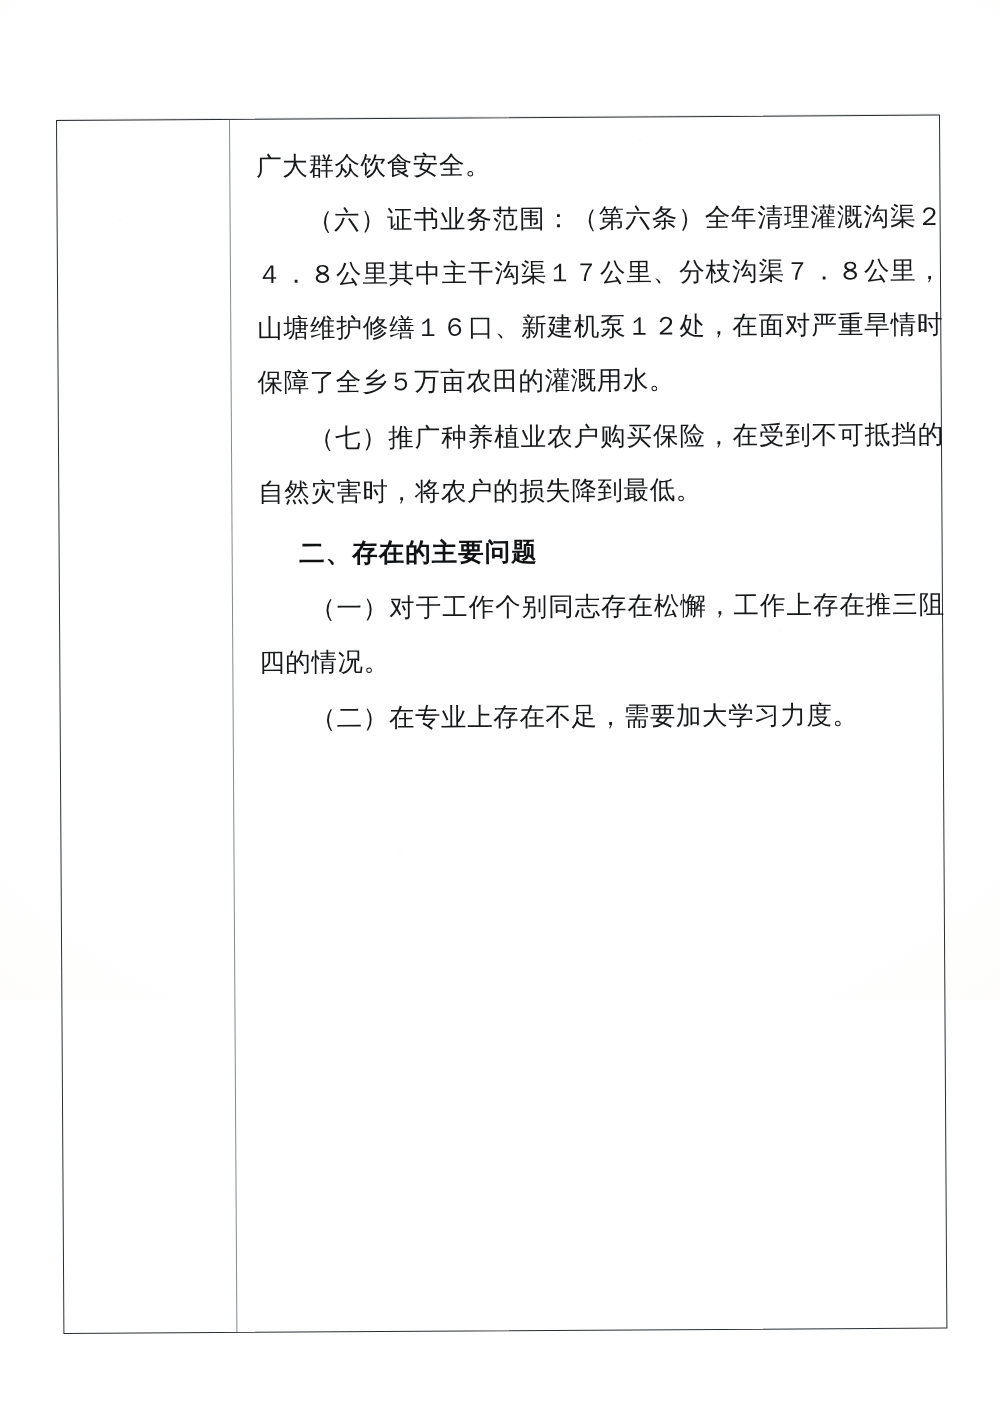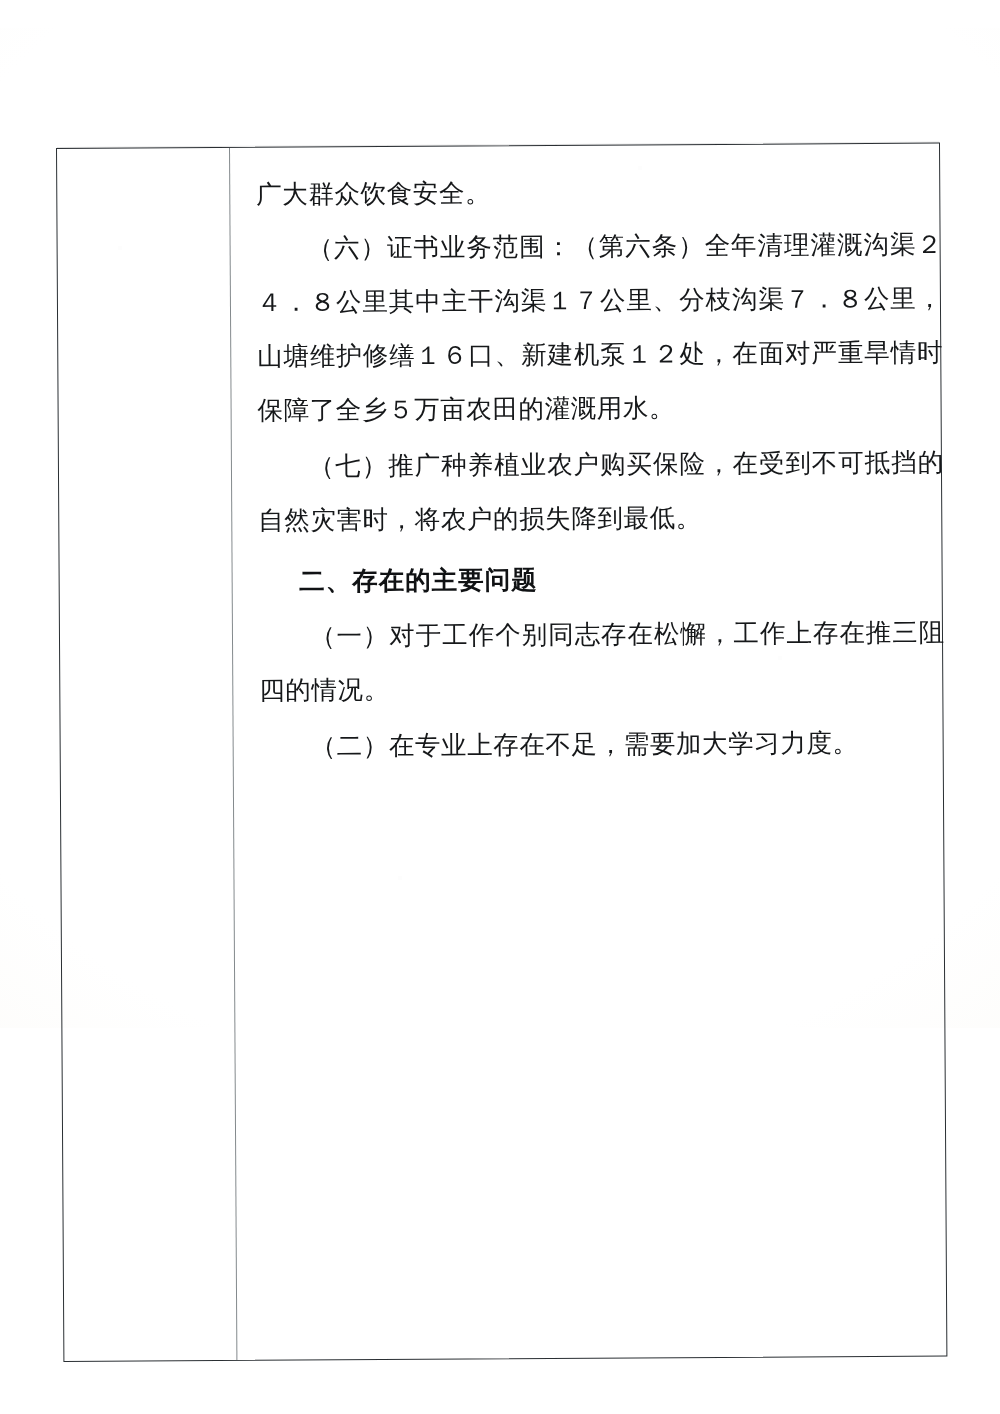--- a/index.html
+++ b/index.html
@@ -14,21 +14,20 @@
     overflow: hidden;
   }
 
   
   .page {
     position: relative;
     width: 1000px;
     height: 1000px;
     background:
       radial-gradient(ellipse 120% 110% at 50% 45%, #ffffff 55%, #fbfaf7 78%, #f3f1ec 100%);
-    margin-top: 28px;
   }
   .scan-noise {
     position: absolute;
     inset: 0;
     pointer-events: none;
     background-image:
       radial-gradient(circle at 12% 22%, rgba(0,0,0,0.012) 0 2px, transparent 3px),
       radial-gradient(circle at 78% 63%, rgba(0,0,0,0.012) 0 2px, transparent 3px),
       radial-gradient(circle at 40% 85%, rgba(0,0,0,0.010) 0 2px, transparent 3px),
       radial-gradient(circle at 64% 14%, rgba(0,0,0,0.010) 0 2px, transparent 3px);

